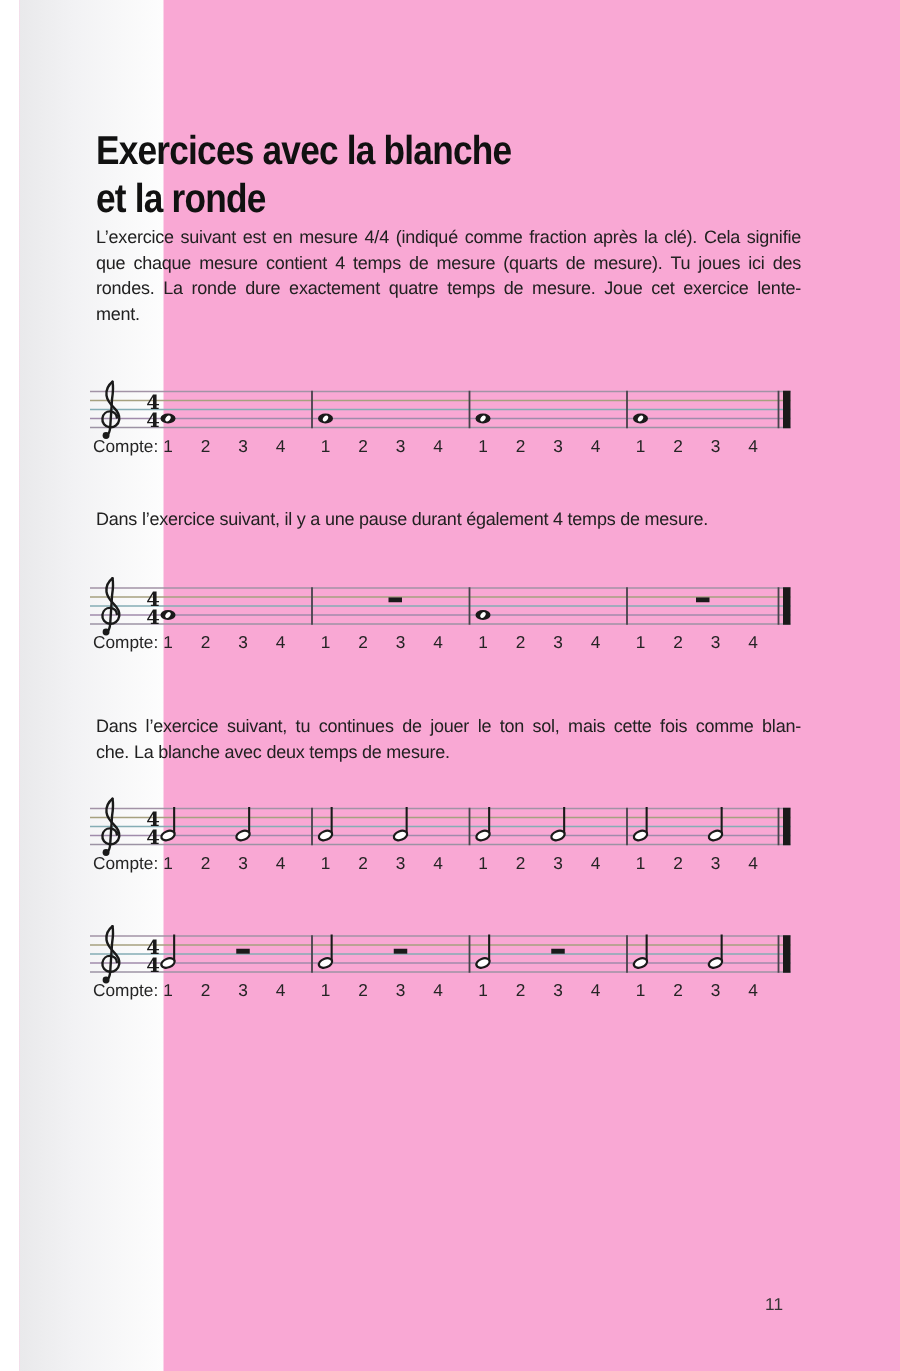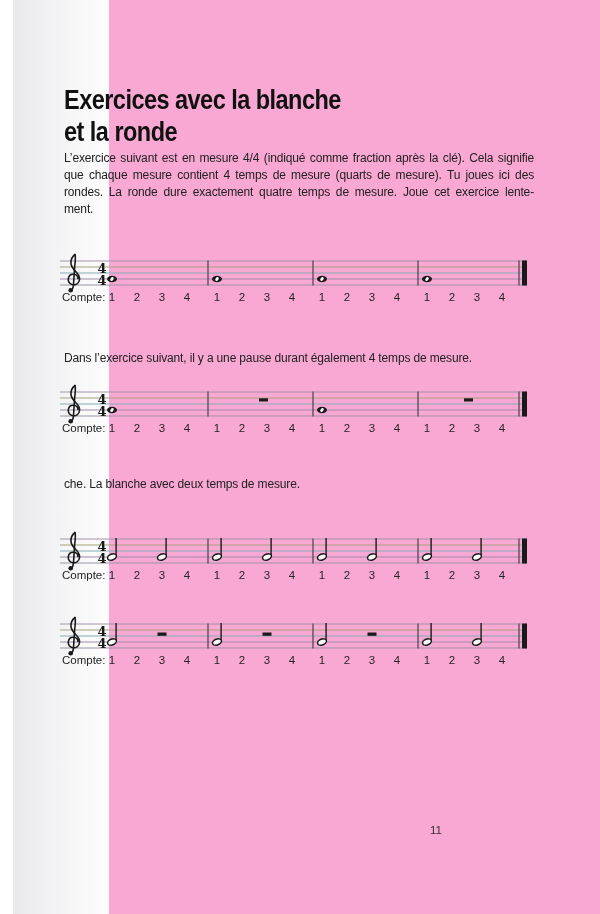--- a/index.html
+++ b/index.html
@@ -26,22 +26,22 @@
     position:absolute;left:64px;width:470px;
     font-size:12px;line-height:17px;letter-spacing:-0.15px;color:#212121;
   }
   .pline{text-align:justify;text-align-last:justify;white-space:nowrap;}
   .pline.last{text-align-last:left;}
   .staff-block{position:absolute;left:60px;width:470px;height:58px;}
   .staff-block svg{overflow:visible;display:block;}
   .ts{font:700 13px "DejaVu Serif",serif;text-anchor:middle;fill:#1a1a1a;}
   .ct{font:11.5px "Liberation Sans",sans-serif;fill:#242424;}
   .pagenum{
-    position:absolute;left:430px;top:824px;width:92px;
-    text-align:left;font-size:11.5px;color:#333;
+    position:absolute;left:430px;top:864px;width:92px;
+    text-align:right;font-size:11.5px;color:#333;
   }
 </style>
 </head>
 <body>
 
 <div class="page">
   <div class="left-strip"></div>
   <div class="scan-edge"></div>
 
   <h1 class="title"><span>Exercices avec la blanche</span><br><span>et la ronde</span></h1>
@@ -109,21 +109,21 @@
           <text class="ct" x="312" y="52" text-anchor="middle">3</text>
           <text class="ct" x="337" y="52" text-anchor="middle">4</text>
           <text class="ct" x="367" y="52" text-anchor="middle">1</text>
           <text class="ct" x="392" y="52" text-anchor="middle">2</text>
           <text class="ct" x="417" y="52" text-anchor="middle">3</text>
           <text class="ct" x="442" y="52" text-anchor="middle">4</text>
         </g>
       </svg>
     </div>
 
-  <div class="para" style="top:350px">
+  <div class="para" style="top:338px">
       <div class="pline last">Dans l’exercice suivant, il y a une pause durant également 4 temps de mesure.</div>
     </div>
 
   <div class="staff-block" style="top:380px">
       <svg width="470" height="58" viewBox="0 0 470 58" xmlns="http://www.w3.org/2000/svg">
         <g>
           <line x1="0" y1="12" x2="467" y2="12" stroke="#a293a6" stroke-width="1"></line>
           <line x1="0" y1="18" x2="467" y2="18" stroke="#a6a17f" stroke-width="1"></line>
           <line x1="0" y1="24" x2="467" y2="24" stroke="#85adb5" stroke-width="1"></line>
           <line x1="0" y1="30" x2="467" y2="30" stroke="#a08bab" stroke-width="1"></line>
@@ -171,20 +171,21 @@
           <text class="ct" x="337" y="52" text-anchor="middle">4</text>
           <text class="ct" x="367" y="52" text-anchor="middle">1</text>
           <text class="ct" x="392" y="52" text-anchor="middle">2</text>
           <text class="ct" x="417" y="52" text-anchor="middle">3</text>
           <text class="ct" x="442" y="52" text-anchor="middle">4</text>
         </g>
       </svg>
     </div>
 
   <div class="para" style="top:476px">
+      <div class="pline">Dans l’exercice suivant, tu continues de jouer le ton sol, mais cette fois comme blan-</div>
       <div class="pline last">che. La blanche avec deux temps de mesure.</div>
     </div>
 
   <div class="staff-block" style="top:527px">
       <svg width="470" height="58" viewBox="0 0 470 58" xmlns="http://www.w3.org/2000/svg">
         <g>
           <line x1="0" y1="12" x2="467" y2="12" stroke="#a293a6" stroke-width="1"></line>
           <line x1="0" y1="18" x2="467" y2="18" stroke="#a6a17f" stroke-width="1"></line>
           <line x1="0" y1="24" x2="467" y2="24" stroke="#85adb5" stroke-width="1"></line>
           <line x1="0" y1="30" x2="467" y2="30" stroke="#a08bab" stroke-width="1"></line>

